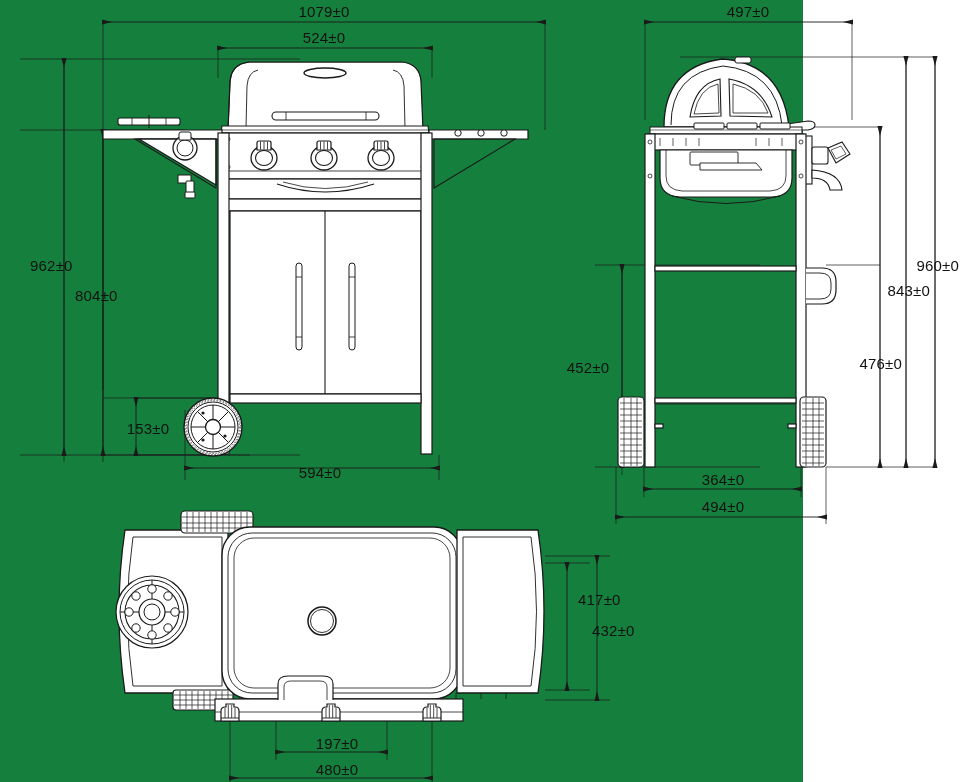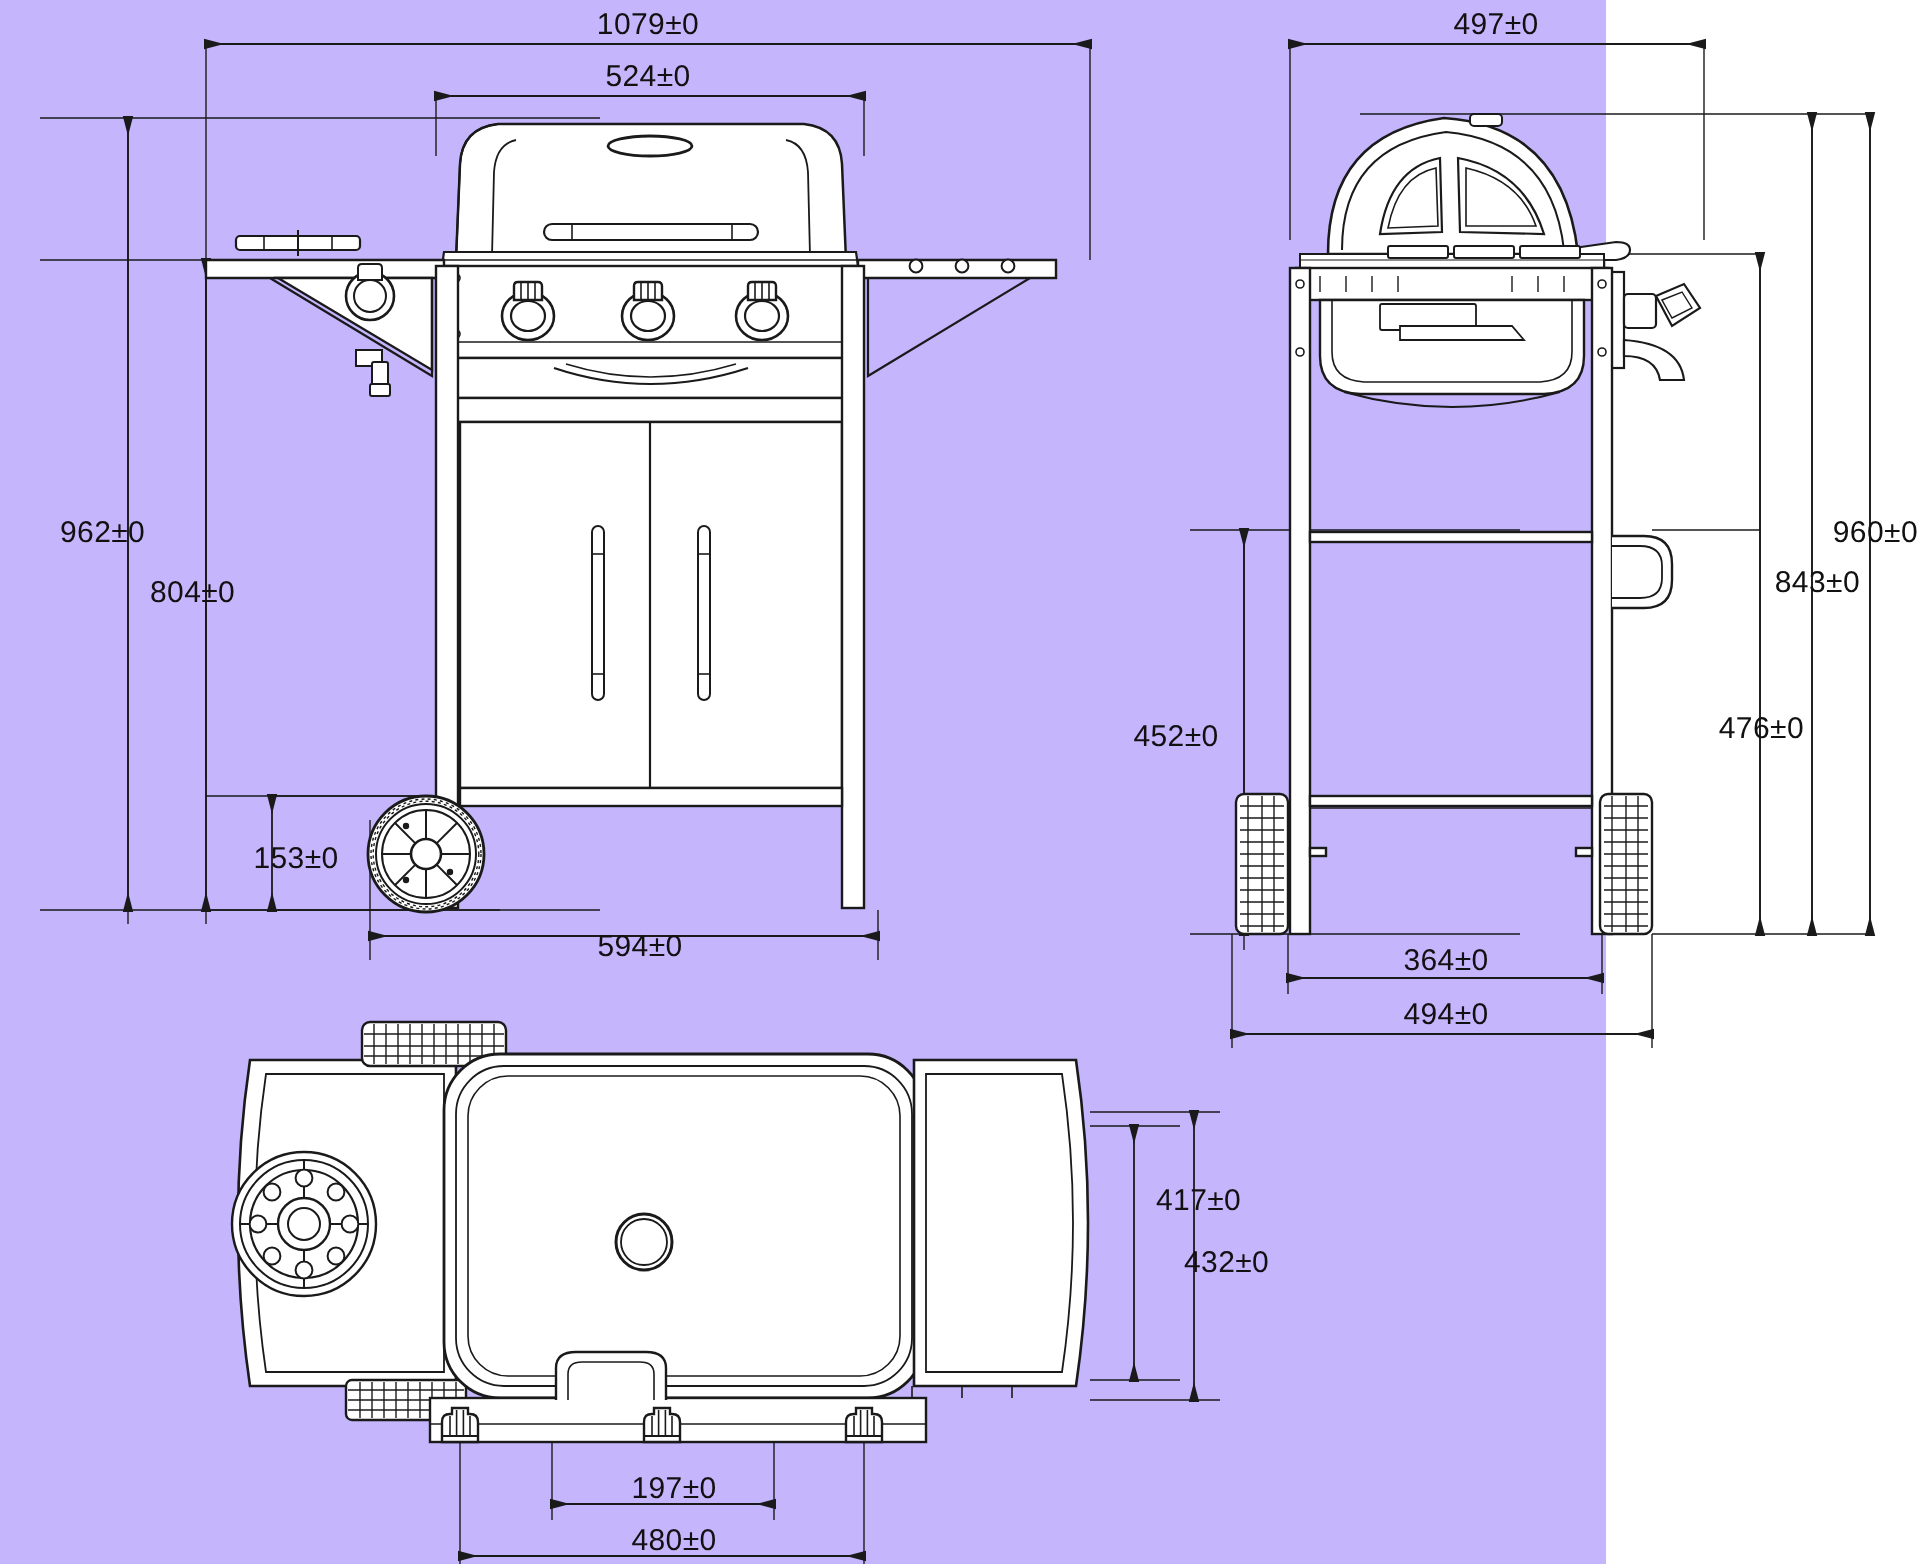--- a/index.html
+++ b/index.html
@@ -2,21 +2,21 @@
 <html><head>
 <meta charset="utf-8">
 <title>Technical Drawing</title>
 <style>
   html,body{margin:0;padding:0;background:#ffffff;}
   body{
     font-family:"Liberation Sans", sans-serif;
     width:963px;height:782px;overflow:hidden;position:relative;
     color:#111;
   }
-  #sheet{position:relative;width:803px;height:782px;background:#c4b5fd;}
+  #sheet{position:relative;width:803px;height:782px;background:#15803d;}
   svg#drawing{position:absolute;left:0;top:0;width:963px;height:782px;display:block;}
   .dimtext{
     font-family:"Liberation Sans", sans-serif;
     font-size:15px;
     fill:#111;
     letter-spacing:0.2px;
   }
   text{user-select:none;}
 </style>
 </head>

